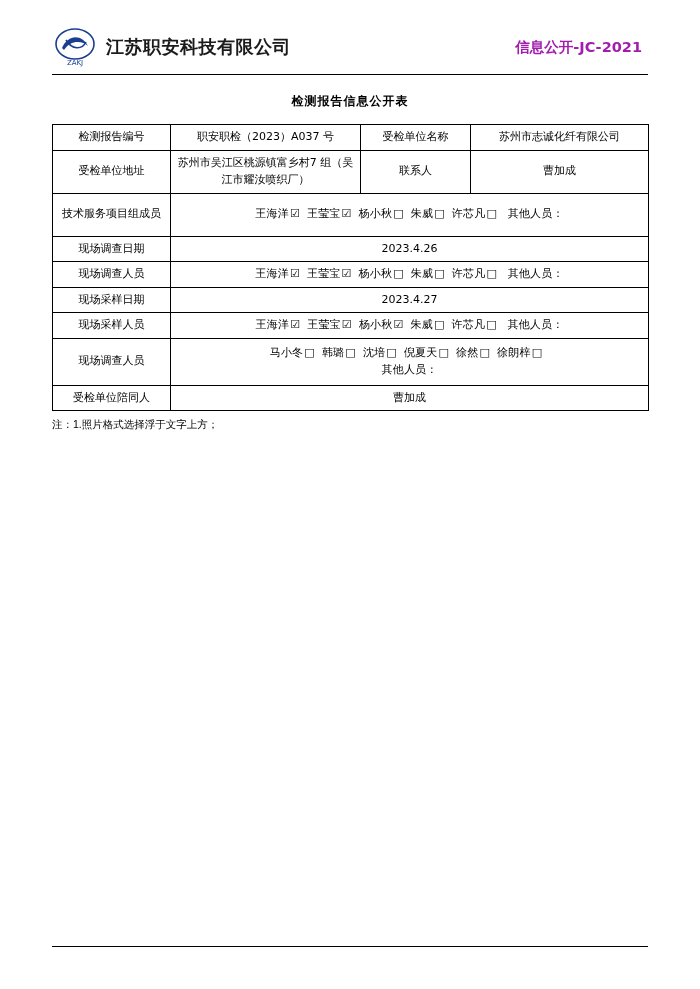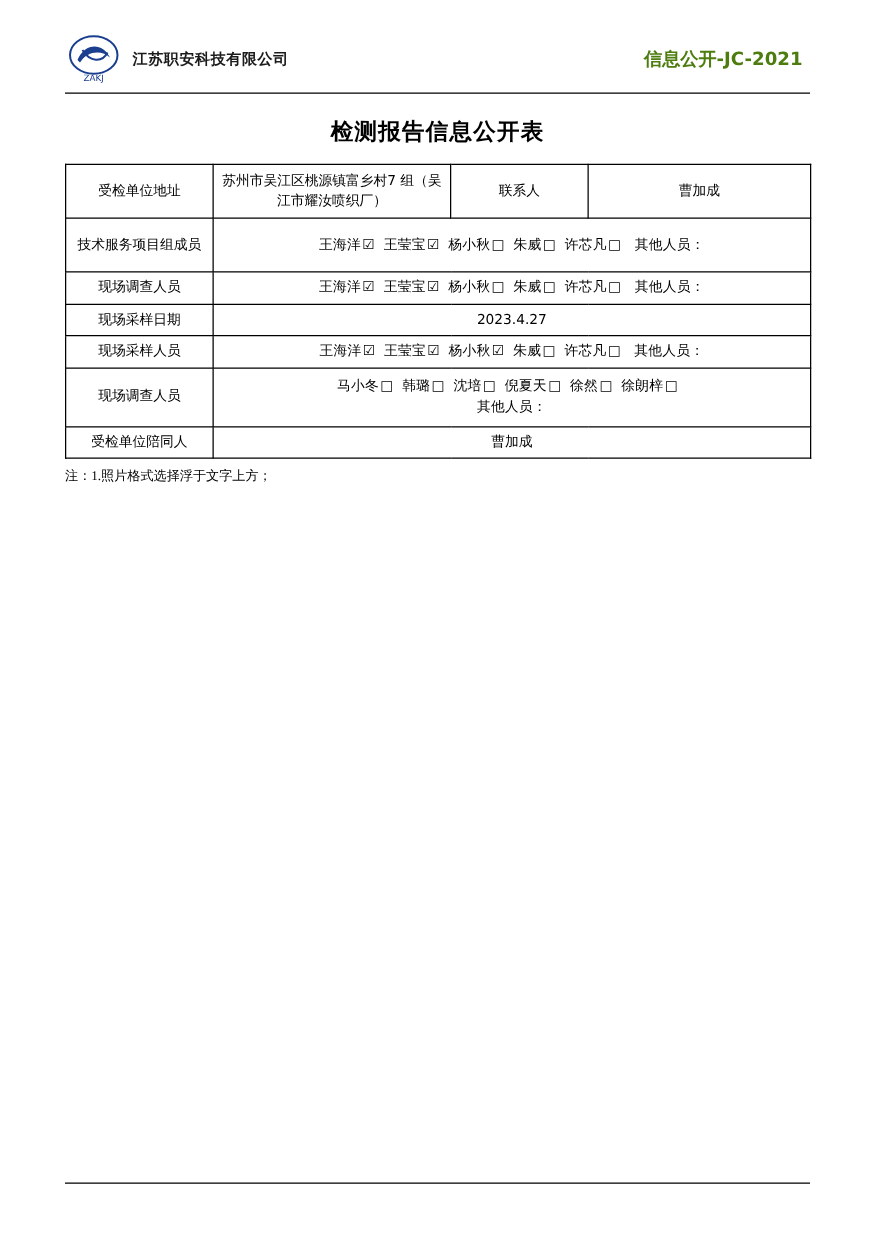--- a/index.html
+++ b/index.html
@@ -35,41 +35,41 @@
     gap: 8px;
   }
   .logo {
     width: 46px;
     height: 42px;
     position: relative;
     flex: none;
   }
   .logo svg { display:block; }
   .company-name {
-    font-size: 12px;
+    font-size: 18px;
     font-weight: bold;
     letter-spacing: 0.5px;
     color: #1b1b1b;
     font-family: "DejaVu Sans", sans-serif;
   }
   .doc-code {
     font-size: 14.5px;
     font-weight: bold;
-    color: #4d7c0f;
+    color: #a21caf;
     font-family: "DejaVu Sans", sans-serif;
     padding-right: 6px;
   }
   .header-rule {
     border-bottom: 1.6px solid #000;
     margin: 0 0 0 0;
   }
   
   .doc-title {
     text-align: center;
-    font-size: 18px;
+    font-size: 12px;
     font-weight: bold;
     margin: 18px 0 14px 0;
     letter-spacing: 1px;
     font-family: "DejaVu Sans", sans-serif;
   }
   
   table.main {
     border-collapse: collapse;
     width: 100%;
     table-layout: fixed;
@@ -196,21 +196,21 @@
   .ph6:after {
     content:"";
     position:absolute; left:14%; bottom:0; width:66%; height:56%;
     border-radius: 44% 44% 0 0/56% 56% 0 0;
     background: linear-gradient(180deg,#3a2f28 0 26%, #7b6f86 26% 52%, #cfc7c0 52% 100%);
   }
   
   .note {
     font-size: 10.5px;
     margin-top: 7px;
-    font-family: Liberation Serif, serif;
+    font-family: Liberation Sans, sans-serif;
   }
   .footer {
     position: absolute;
     left: 52px;
     right: 52px;
     bottom: 36px;
   }
   .footer-rule {
     border-top: 1.4px solid #000;
     margin-bottom: 6px;
@@ -246,34 +246,44 @@
   <div class="doc-title">检测报告信息公开表</div>
 
   <table class="main">
     <colgroup>
       <col style="width:118px">
       <col style="width:190px">
       <col style="width:110px">
       <col style="width:178px">
     </colgroup>
     <tbody>
+      <tr class="rowh">
+        <td class="lbl">检测报告编号</td>
+        <td class="ctr">职安职检（2023）A037 号</td>
+        <td class="ctr">受检单位名称</td>
+        <td class="ctr">苏州市志诚化纤有限公司</td>
+      </tr>
       <tr>
         <td class="lbl">受检单位地址</td>
         <td class="ctr" style="height:34px">苏州市吴江区桃源镇富乡村7 组（吴江市耀汝喷织厂）</td>
         <td class="ctr">联系人</td>
         <td class="ctr">曹加成</td>
       </tr>
       <tr>
         <td class="lbl" style="height:34px">技术服务项目组成员</td>
         <td class="lft people" colspan="3">
           <span id="team-people"><span class="nm">王海洋</span><span class="cb">☑</span><span class="sp"></span><span class="nm">王莹宝</span><span class="cb">☑</span><span class="sp"></span><span class="nm">杨小秋</span><span class="cb">□</span><span class="sp"></span><span class="nm">朱威</span><span class="cb">□</span><span class="sp"></span><span class="nm">许芯凡</span><span class="cb">□</span><span class="sp"></span></span>
           <span>其他人员：</span>
         </td>
       </tr>
       <tr class="rowh">
+        <td class="lbl">现场调查日期</td>
+        <td class="ctr" colspan="3">2023.4.26</td>
+      </tr>
+      <tr class="rowh">
         <td class="lbl">现场调查人员</td>
         <td class="lft people" colspan="3">
           <span id="survey-people"><span class="nm">王海洋</span><span class="cb">☑</span><span class="sp"></span><span class="nm">王莹宝</span><span class="cb">☑</span><span class="sp"></span><span class="nm">杨小秋</span><span class="cb">□</span><span class="sp"></span><span class="nm">朱威</span><span class="cb">□</span><span class="sp"></span><span class="nm">许芯凡</span><span class="cb">□</span><span class="sp"></span></span>
           <span>其他人员：</span>
         </td>
       </tr>
       <tr class="rowh">
         <td class="lbl">现场采样日期</td>
         <td class="ctr" colspan="3">2023.4.27</td>
       </tr>

